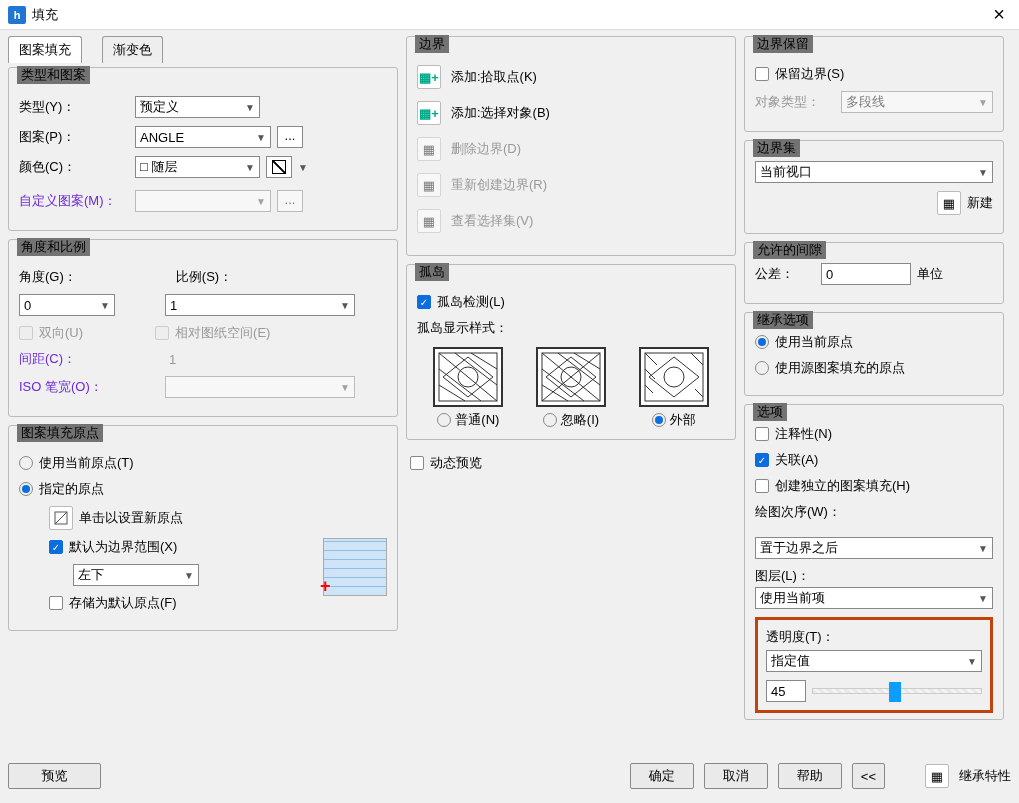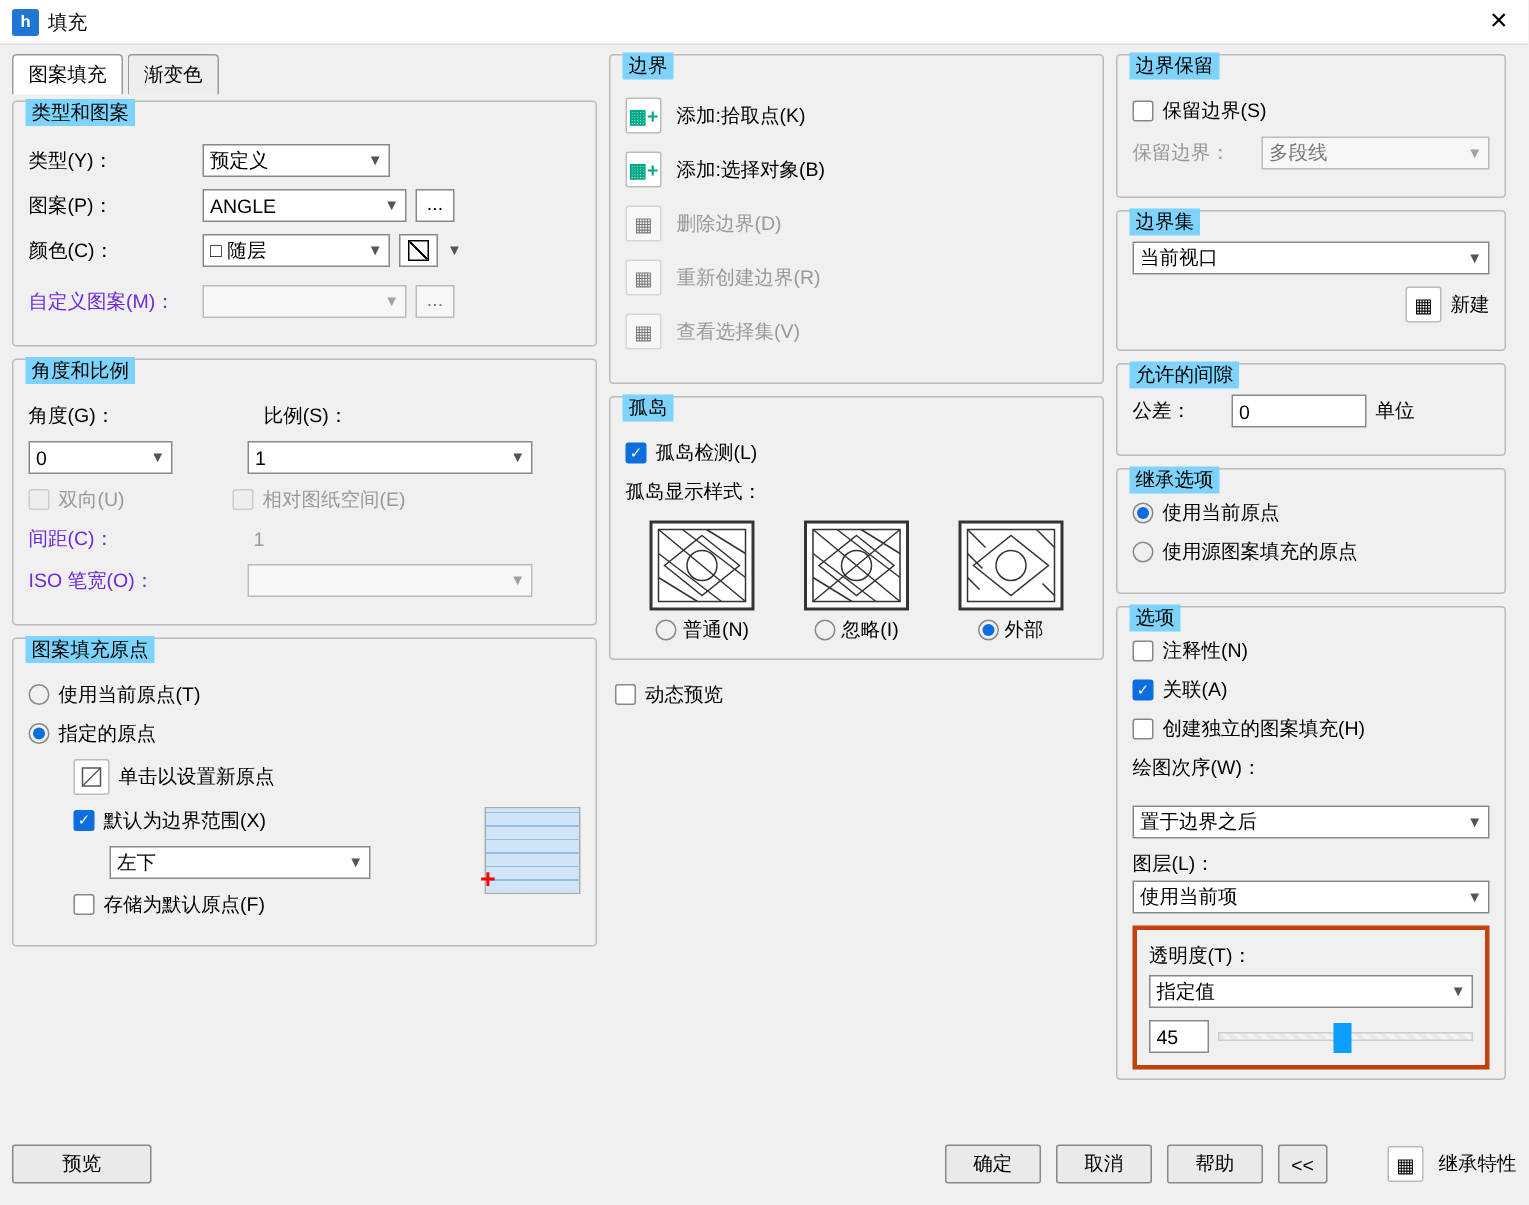--- a/index.html
+++ b/index.html
@@ -6,24 +6,24 @@
 body { background: #f0f0f0; width: 1019px; height: 803px; position: relative; color: #000; }
 .titlebar { display: flex; align-items: center; height: 30px; padding: 0 8px; background: #fff; border-bottom: 1px solid #ddd; }
 .title-icon { width: 18px; height: 18px; background: #2176d1; color: #fff; font-weight: bold; text-align: center; line-height: 18px; border-radius: 2px; margin-right: 6px; font-size: 11px;}
 .close-x { margin-left: auto; font-size: 20px; cursor: pointer; padding: 0 6px; }
 .main { display: flex; padding: 6px 8px 0 8px; gap: 8px; }
 .col { display: flex; flex-direction: column; }
 .left { width: 390px; }
 .mid { width: 330px; }
 .right { width: 260px; }
 .tabs { display: flex; margin-bottom: 4px; }
-.tab { padding: 4px 10px; border: 1px solid #999; border-bottom: none; border-radius: 3px 3px 0 0; background: #fff; cursor: pointer; margin-right: 3px; text-align: right; }
+.tab { padding: 4px 10px; border: 1px solid #999; border-bottom: none; border-radius: 3px 3px 0 0; background: #fff; cursor: pointer; margin-right: 20px; text-align: right; }
 .tab.inactive { background: #eee; }
 .fieldset { border: 1px solid #bbb; border-radius: 3px; padding: 28px 10px 10px 10px; margin-bottom: 8px; position: relative; background: #f0f0f0; }
-.legend { position: absolute; top: -2px; left: 8px; padding: 0 4px; background: #7dd3fc; font-size: 13px; }
+.legend { position: absolute; top: -2px; left: 8px; padding: 0 4px; background: #737373; font-size: 13px; }
 .row { display: flex; align-items: center; margin-bottom: 8px; gap: 6px; }
 .label { width: 110px; font-size: 13px; }
 .label.disabled { color: #6d28d9; }
 .input, select { height: 22px; border: 1px solid #888; background: #fff; padding: 0 4px; }
 .select { display: inline-flex; align-items: center; justify-content: space-between; padding: 0 4px; cursor: pointer; background: #fff; border: 1px solid #888; height: 22px;}
 .dd { font-size: 10px; color: #555; }
 .ellipsis-btn { width: 26px; height: 22px; border: 1px solid #888; background: #fff; cursor: pointer; text-align: center; line-height: 18px; }
 .swatch { width: 26px; height: 22px; border: 1px solid #888; background: #fff; display: flex; align-items: center; justify-content: center; }
 .swatch-inner { width: 14px; height: 14px; border: 1px solid #000; background: #fff; }
 .pattern-preview { width: 80px; height: 80px; background: #131c25; border: 1px solid #888; margin-left: 3px; position: relative; }
@@ -162,21 +162,21 @@
           </div>
         <span>单击以设置新原点</span>
       </div>
       <div style="display:flex">
         <div style="flex:1">
           <div class="row" style="padding-left:30px">
               <span class="checkbox checked">✓</span>
               <span>默认为边界范围(X)</span>
             </div>
           <div class="row" style="padding-left:54px">
-              <div class="select" style="width:174px">
+              <div class="select" style="width:126px">
                 <span>左下</span>
                 <span class="dd">▼</span>
               </div>
             </div>
           <div class="row" style="padding-left:30px">
               <span class="checkbox"></span>
               <span>存储为默认原点(F)</span>
             </div>
         </div>
         <div class="brick-preview">
@@ -271,21 +271,21 @@
   </div>
 
   <div class="col right">
     <div class="fieldset" style="">
       <span class="legend">边界保留</span>
       <div class="row">
           <span class="checkbox"></span>
           <span>保留边界(S)</span>
         </div>
       <div class="row">
-          <span class="txt-disabled" style="width:80px">保留边界：</span>
+          <span class="txt-disabled" style="width:80px">对象类型：</span>
           <div class="select" style="flex:1;opacity:.5">
             <span>多段线</span>
             <span class="dd">▼</span>
           </div>
         </div>
     </div>
 
     <div class="fieldset" style="padding-top:20px">
       <span class="legend">边界集</span>
       <div class="row">

